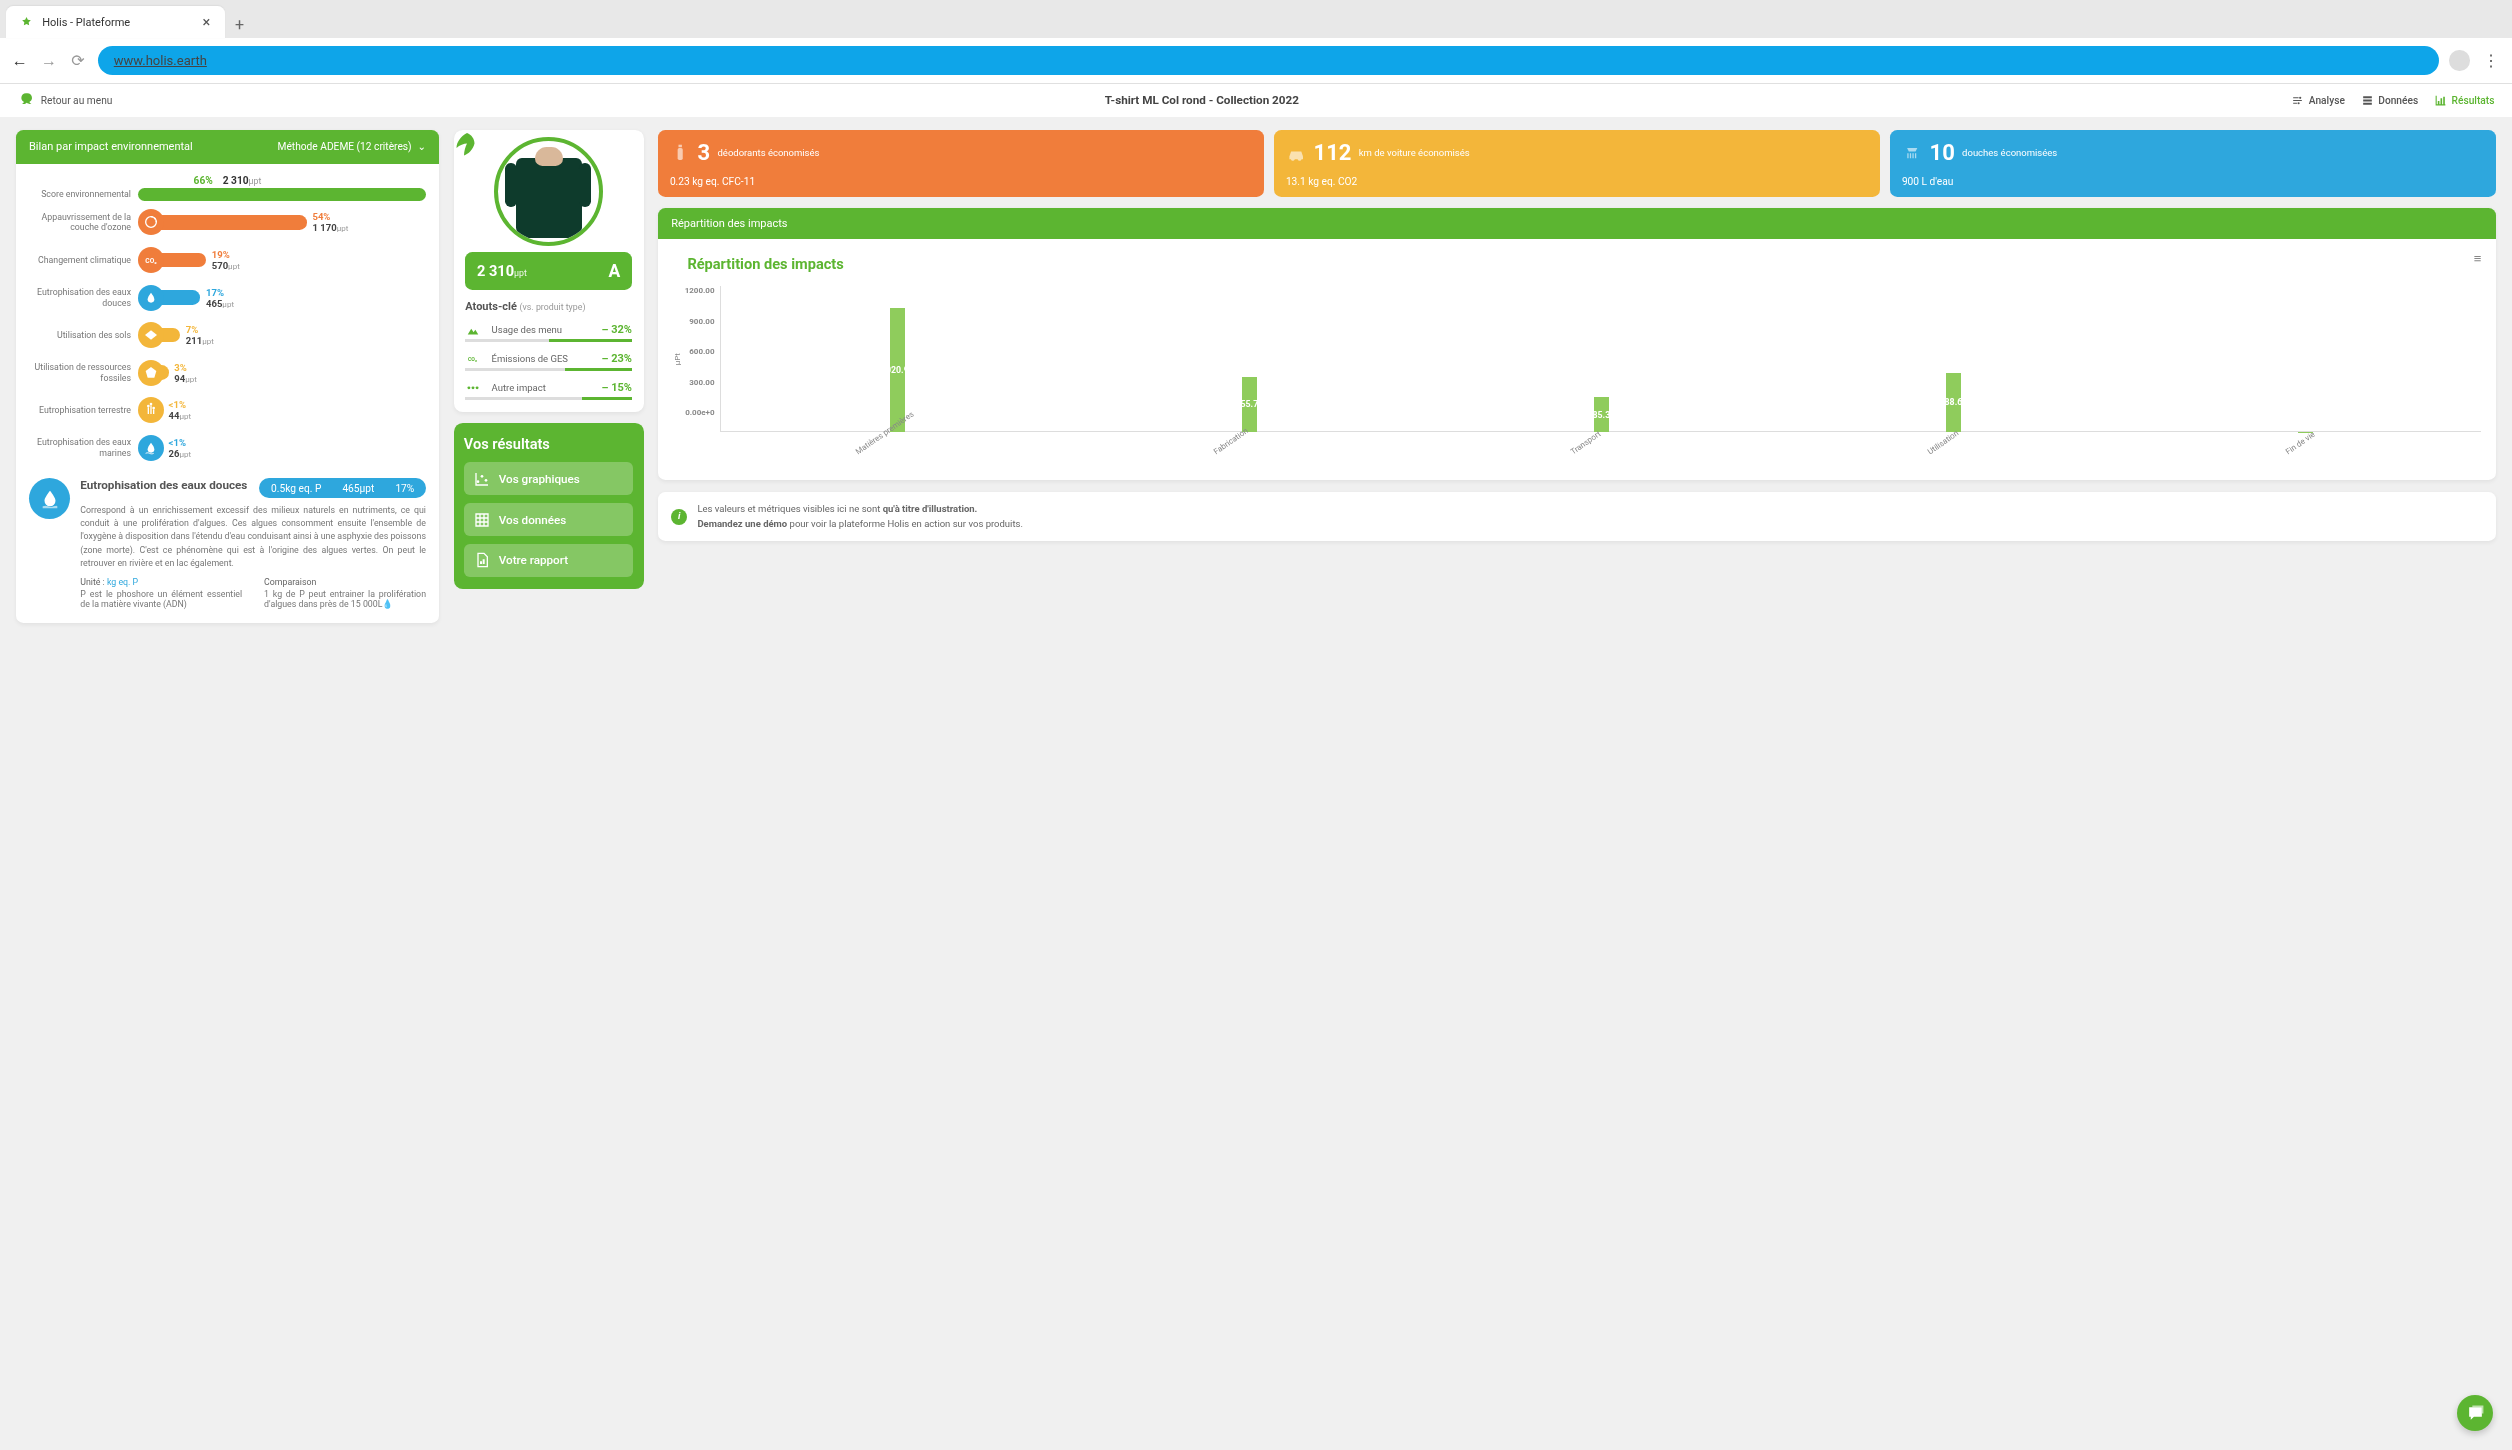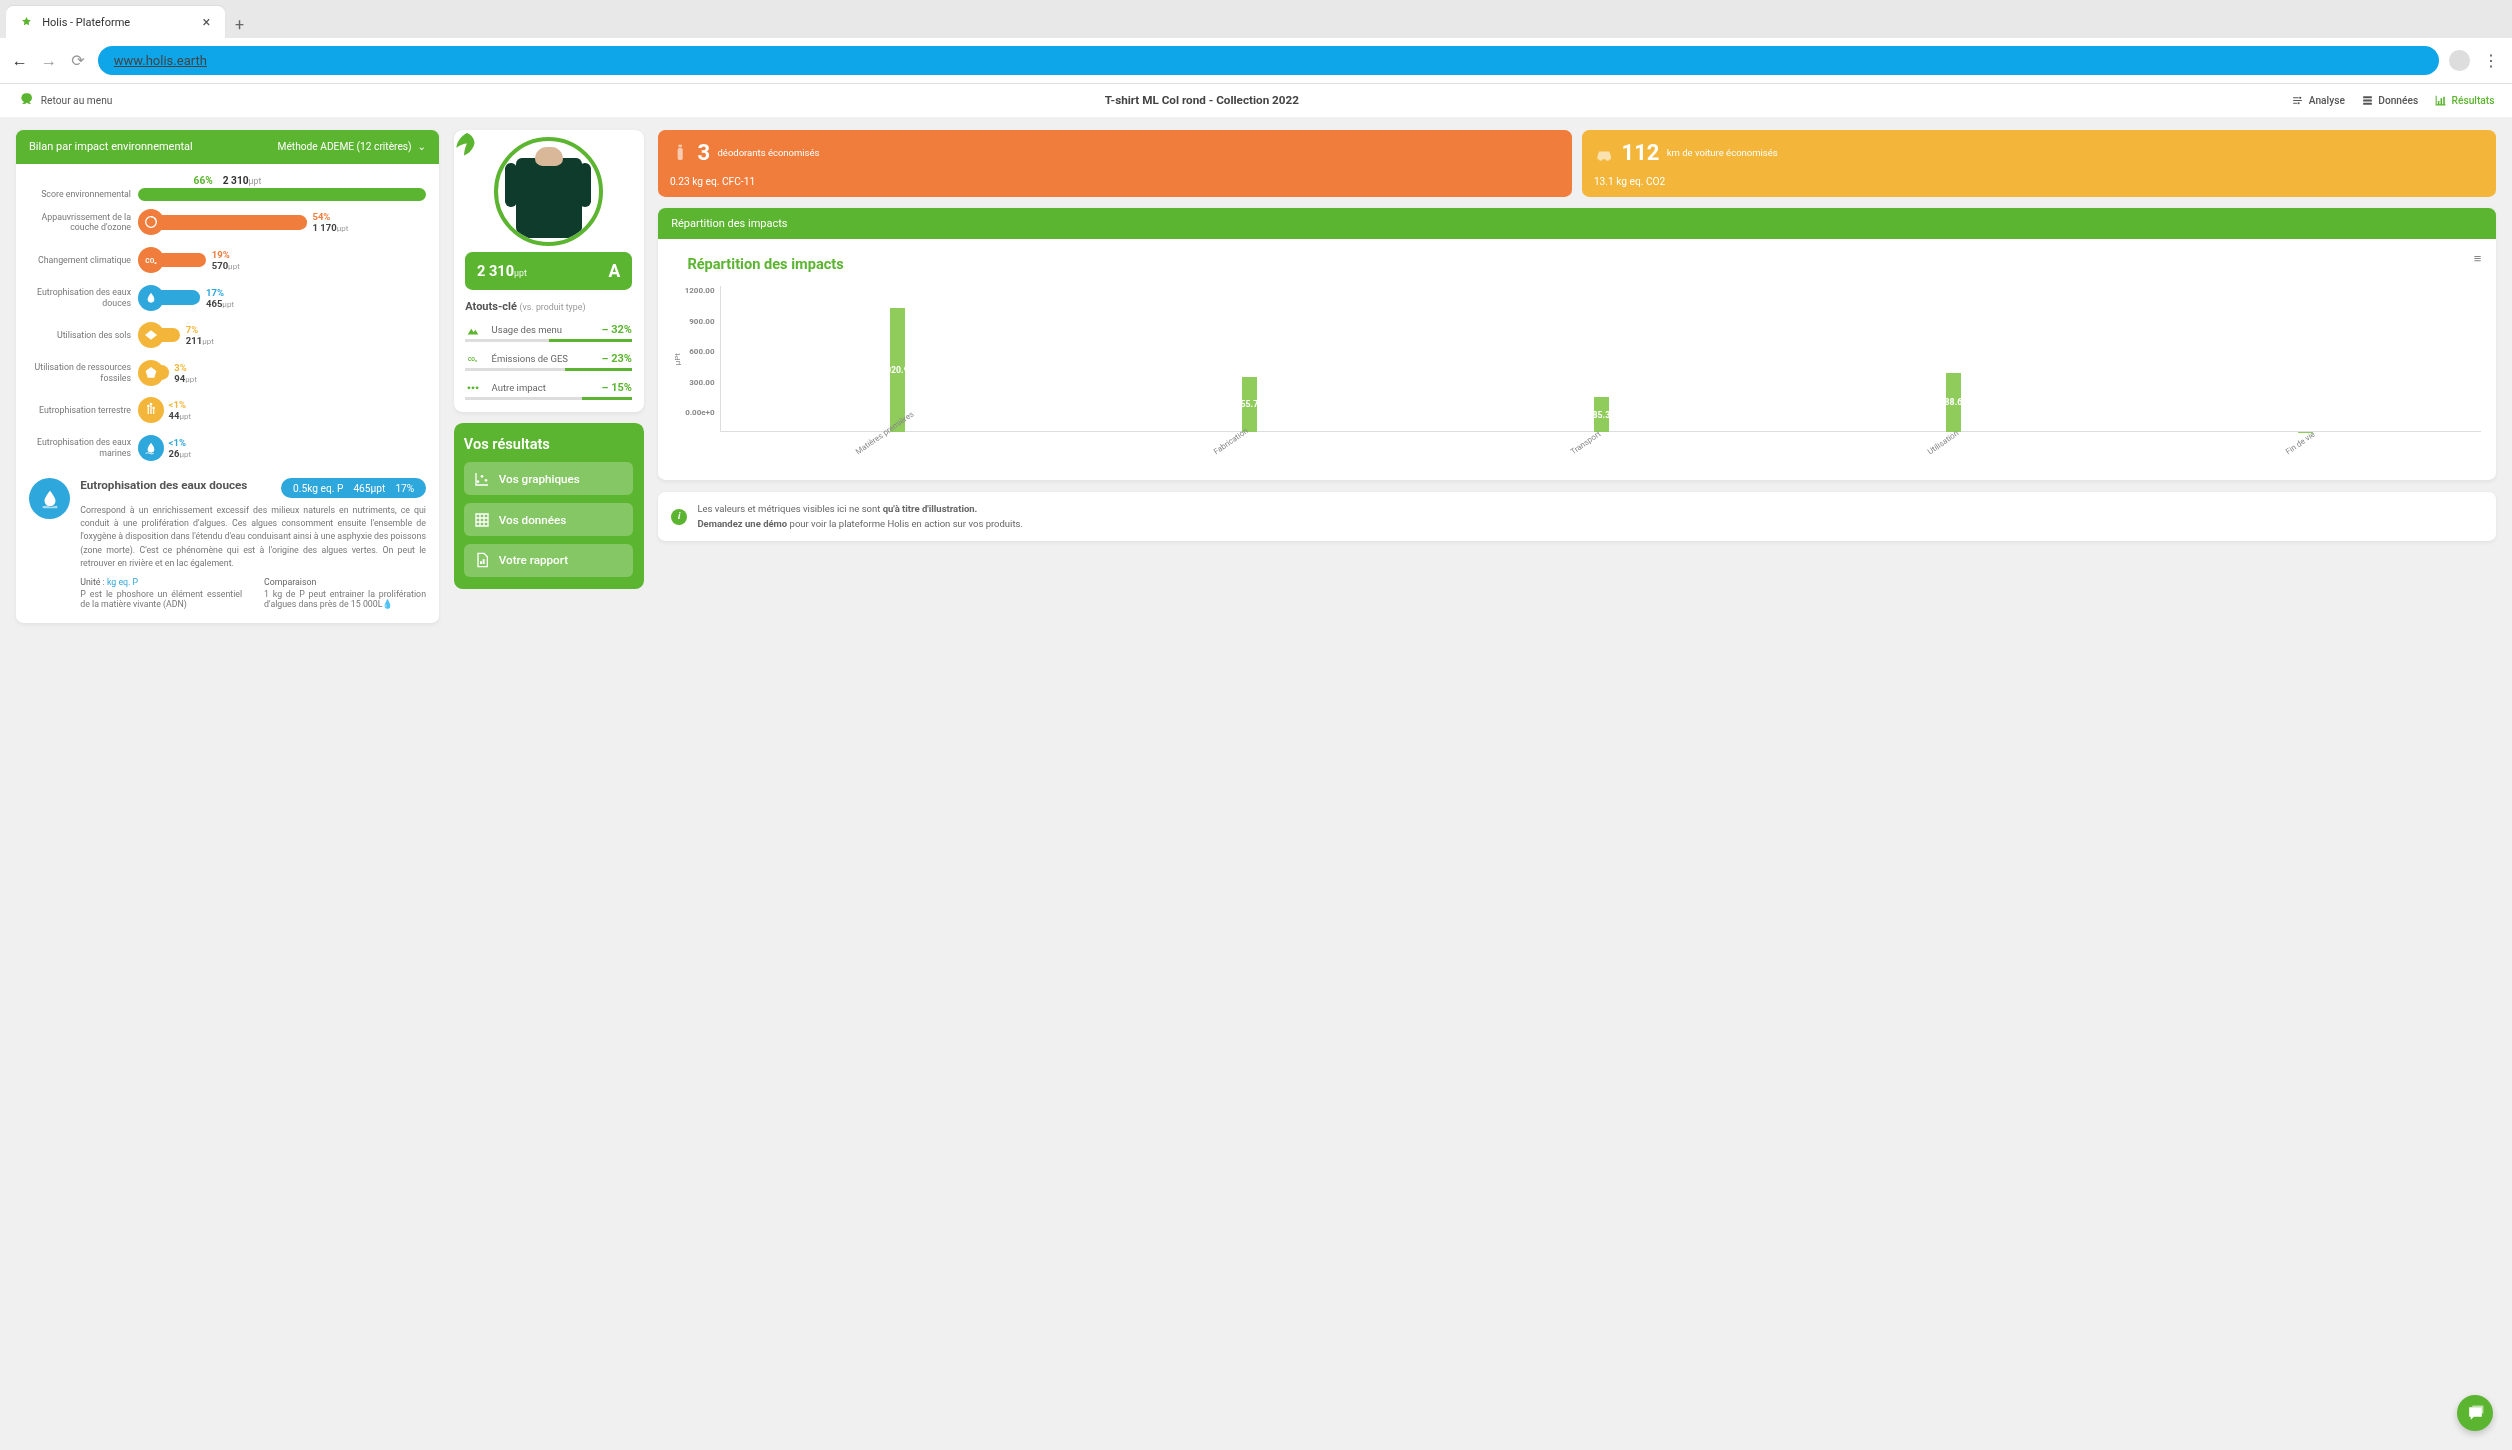--- a/index.html
+++ b/index.html
@@ -54,21 +54,21 @@
 .pill-text { margin-left:5.8px; font-size:9.5px; }
 .pill-text .pct { font-weight:bold; }
 .pill-text .val { font-weight:bold; color:#444; }
 .pill-text .unit { font-size:8px; color:#999; }
 
 .detail-box { margin-top:14.6px; display:flex; gap:10.2px; }
 .detail-icon { width:41px; height:41px; border-radius:50%; background:#2ea7dd; display:flex; align-items:center; justify-content:center; flex-shrink:0; }
 .detail-icon svg { width:22px; height:22px; fill:#fff; }
 .detail-head { display:flex; justify-content:space-between; align-items:flex-start; gap:7.3px; }
 .detail-title { font-weight:bold; color:#555; font-size:11.7px; line-height:1.2; }
-.detail-badge { background:#2ea7dd; color:#fff; border-radius:13px; padding:4.4px 11.7px; font-size:10.2px; display:flex; gap:10px; white-space:nowrap; }
+.detail-badge { background:#2ea7dd; color:#fff; border-radius:13px; padding:4.4px 11.7px; font-size:10.2px; display:flex; gap:21px; white-space:nowrap; }
 .detail-desc { font-size:8.8px; color:#777; text-align:justify; margin-top:5.8px; line-height:1.5; }
 .detail-cols { display:flex; gap:22px; margin-top:7.3px; font-size:8.8px; }
 .detail-cols .col { flex:1; }
 .detail-cols .h { color:#666; margin-bottom:1.5px; }
 .detail-cols .link { color:#2ea7dd; }
 
 
 .mid { display:flex; flex-direction:column; gap:11.7px; }
 .product-card { background:#fff; border-radius:8.8px; padding:7.3px 11.7px 11.7px 11.7px; box-shadow:0 1.5px 4.4px rgba(0,0,0,0.06); position:relative; }
 .product-img-wrap { display:flex; justify-content:center; position:relative; margin-bottom:5.8px; }
@@ -477,20 +477,31 @@
       <svg class="eq-ico" viewBox="0 0 24 24" fill="#fff">
               <path d="M4 16l2-6h12l2 6v3H4z"></path>
               <circle cx="8" cy="19" r="2"></circle>
               <circle cx="16" cy="19" r="2"></circle>
             </svg>
       <span class="eq-num">112</span>
       <span class="eq-lbl">km de voiture économisés</span>
     </div>
     <div class="eq-sub">13.1 kg eq. CO2</div>
         </div>
+        <div class="eq-card" style="background: rgb(46, 167, 221);">
+    <div class="eq-top">
+      <svg class="eq-ico" viewBox="0 0 24 24" fill="#fff">
+              <path d="M6 6h12l-2 4H8z"></path>
+              <path d="M7 12v6M10 12v6M13 12v6M16 12v6" stroke="currentColor" stroke-width="1.5"></path>
+            </svg>
+      <span class="eq-num">10</span>
+      <span class="eq-lbl">douches économisées</span>
+    </div>
+    <div class="eq-sub">900 L d'eau</div>
+        </div>
       </div>
 
     <div class="card chart-card">
       <div class="header">Répartition des impacts</div>
       <div class="chart-body">
         <span class="chart-menu">≡</span>
         <div class="chart-title">Répartition des impacts</div>
         <div class="chart-area">
           <div class="y-label">µPt</div>
           <div class="y-axis" id="y-axis">

